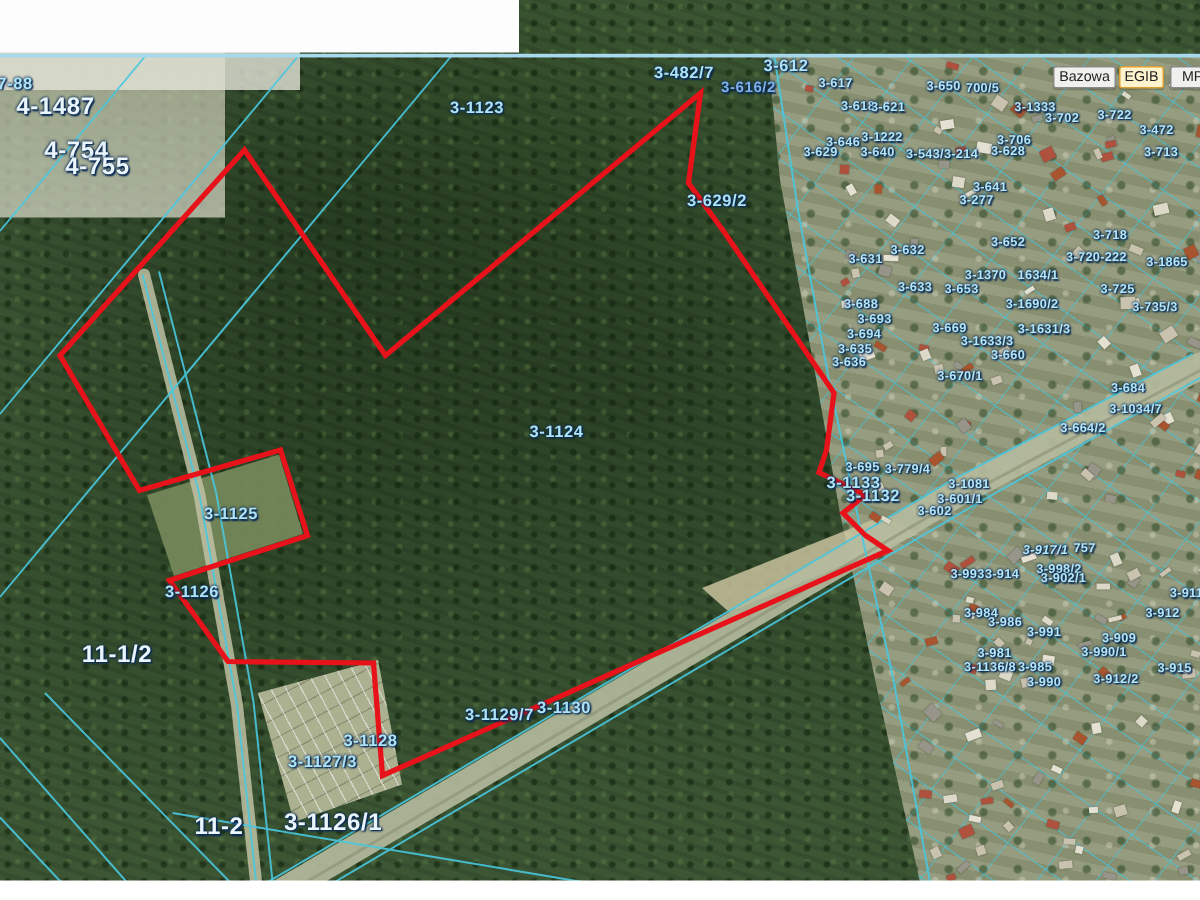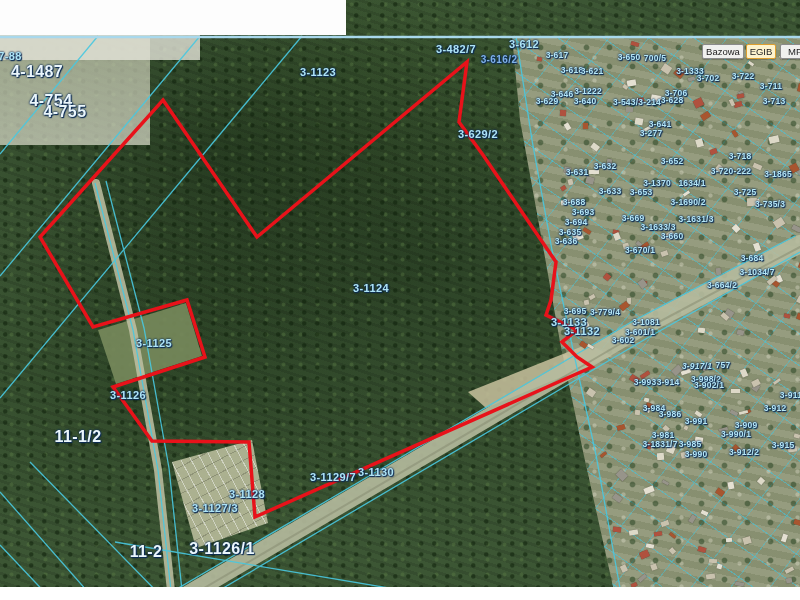--- a/index.html
+++ b/index.html
@@ -276,29 +276,29 @@
         <span class="lbl b" style="left: 524px; top: 44px;">3-612</span>
         <span class="lbl d" style="left: 499px; top: 59px;">3-616/2</span>
         <span class="lbl s" style="left: 557px; top: 55px;">3-617</span>
         <span class="lbl s" style="left: 572px; top: 70px;">3-618</span>
         <span class="lbl s" style="left: 592px; top: 71px;">3-621</span>
         <span class="lbl s" style="left: 629px; top: 57px;">3-650</span>
         <span class="lbl s" style="left: 655px; top: 58px;">700/5</span>
         <span class="lbl s" style="left: 690px; top: 71px;">3-1333</span>
         <span class="lbl s" style="left: 708px; top: 78px;">3-702</span>
         <span class="lbl s" style="left: 743px; top: 76px;">3-722</span>
-        <span class="lbl s" style="left: 771px; top: 86px;">3-711</span>
+        <span class="lbl s" style="left: 771px; top: 86px;">3-472</span>
         <span class="lbl s" style="left: 676px; top: 93px;">3-706</span>
         <span class="lbl s" style="left: 672px; top: 100px;">3-628</span>
         <span class="lbl s" style="left: 774px; top: 101px;">3-713</span>
         <span class="lbl s" style="left: 562px; top: 94px;">3-646</span>
         <span class="lbl s" style="left: 585px; top: 101px;">3-640</span>
         <span class="lbl s" style="left: 547px; top: 101px;">3-629</span>
         <span class="lbl s" style="left: 588px; top: 91px;">3-1222</span>
-        <span class="lbl s" style="left: 637px; top: 102px;">3-543/3-214</span>
+        <span class="lbl s" style="left: 606px; top: 102px; padding-left: 44px;">3-543/3-214</span>
         <span class="lbl s" style="left: 660px; top: 124px;">3-641</span>
         <span class="lbl s" style="left: 651px; top: 133px;">3-277</span>
         <span class="lbl s" style="left: 577px; top: 172px;">3-631</span>
         <span class="lbl s" style="left: 605px; top: 166px;">3-632</span>
         <span class="lbl s" style="left: 672px; top: 161px;">3-652</span>
         <span class="lbl s" style="left: 740px; top: 156px;">3-718</span>
         <span class="lbl s" style="left: 731px; top: 171px;">3-720-222</span>
         <span class="lbl s" style="left: 778px; top: 174px;">3-1865</span>
         <span class="lbl s" style="left: 657px; top: 183px;">3-1370</span>
         <span class="lbl s" style="left: 692px; top: 183px;">1634/1</span>
@@ -332,21 +332,21 @@
         <span class="lbl s" style="left: 706px; top: 379px;">3-998/2</span>
         <span class="lbl s" style="left: 709px; top: 385px;">3-902/1</span>
         <span class="lbl s" style="left: 791px; top: 395px;">3-911</span>
         <span class="lbl s" style="left: 654px; top: 408px;">3-984</span>
         <span class="lbl s" style="left: 775px; top: 408px;">3-912</span>
         <span class="lbl s" style="left: 670px; top: 414px;">3-986</span>
         <span class="lbl s" style="left: 696px; top: 421px;">3-991</span>
         <span class="lbl s" style="left: 746px; top: 425px;">3-909</span>
         <span class="lbl s" style="left: 736px; top: 434px;">3-990/1</span>
         <span class="lbl s" style="left: 663px; top: 435px;">3-981</span>
-        <span class="lbl s" style="left: 660px; top: 444px;">3-1831/7</span>
+        <span class="lbl s" style="left: 660px; top: 444px;">3-1136/8</span>
         <span class="lbl s" style="left: 690px; top: 444px;">3-985</span>
         <span class="lbl s" style="left: 783px; top: 445px;">3-915</span>
         <span class="lbl s" style="left: 744px; top: 452px;">3-912/2</span>
         <span class="lbl s" style="left: 696px; top: 454px;">3-990</span>
       </div>
   </div>
 
   <div id="strip-top"></div>
   <div id="strip-bottom"></div>
   <div id="toolbar">

